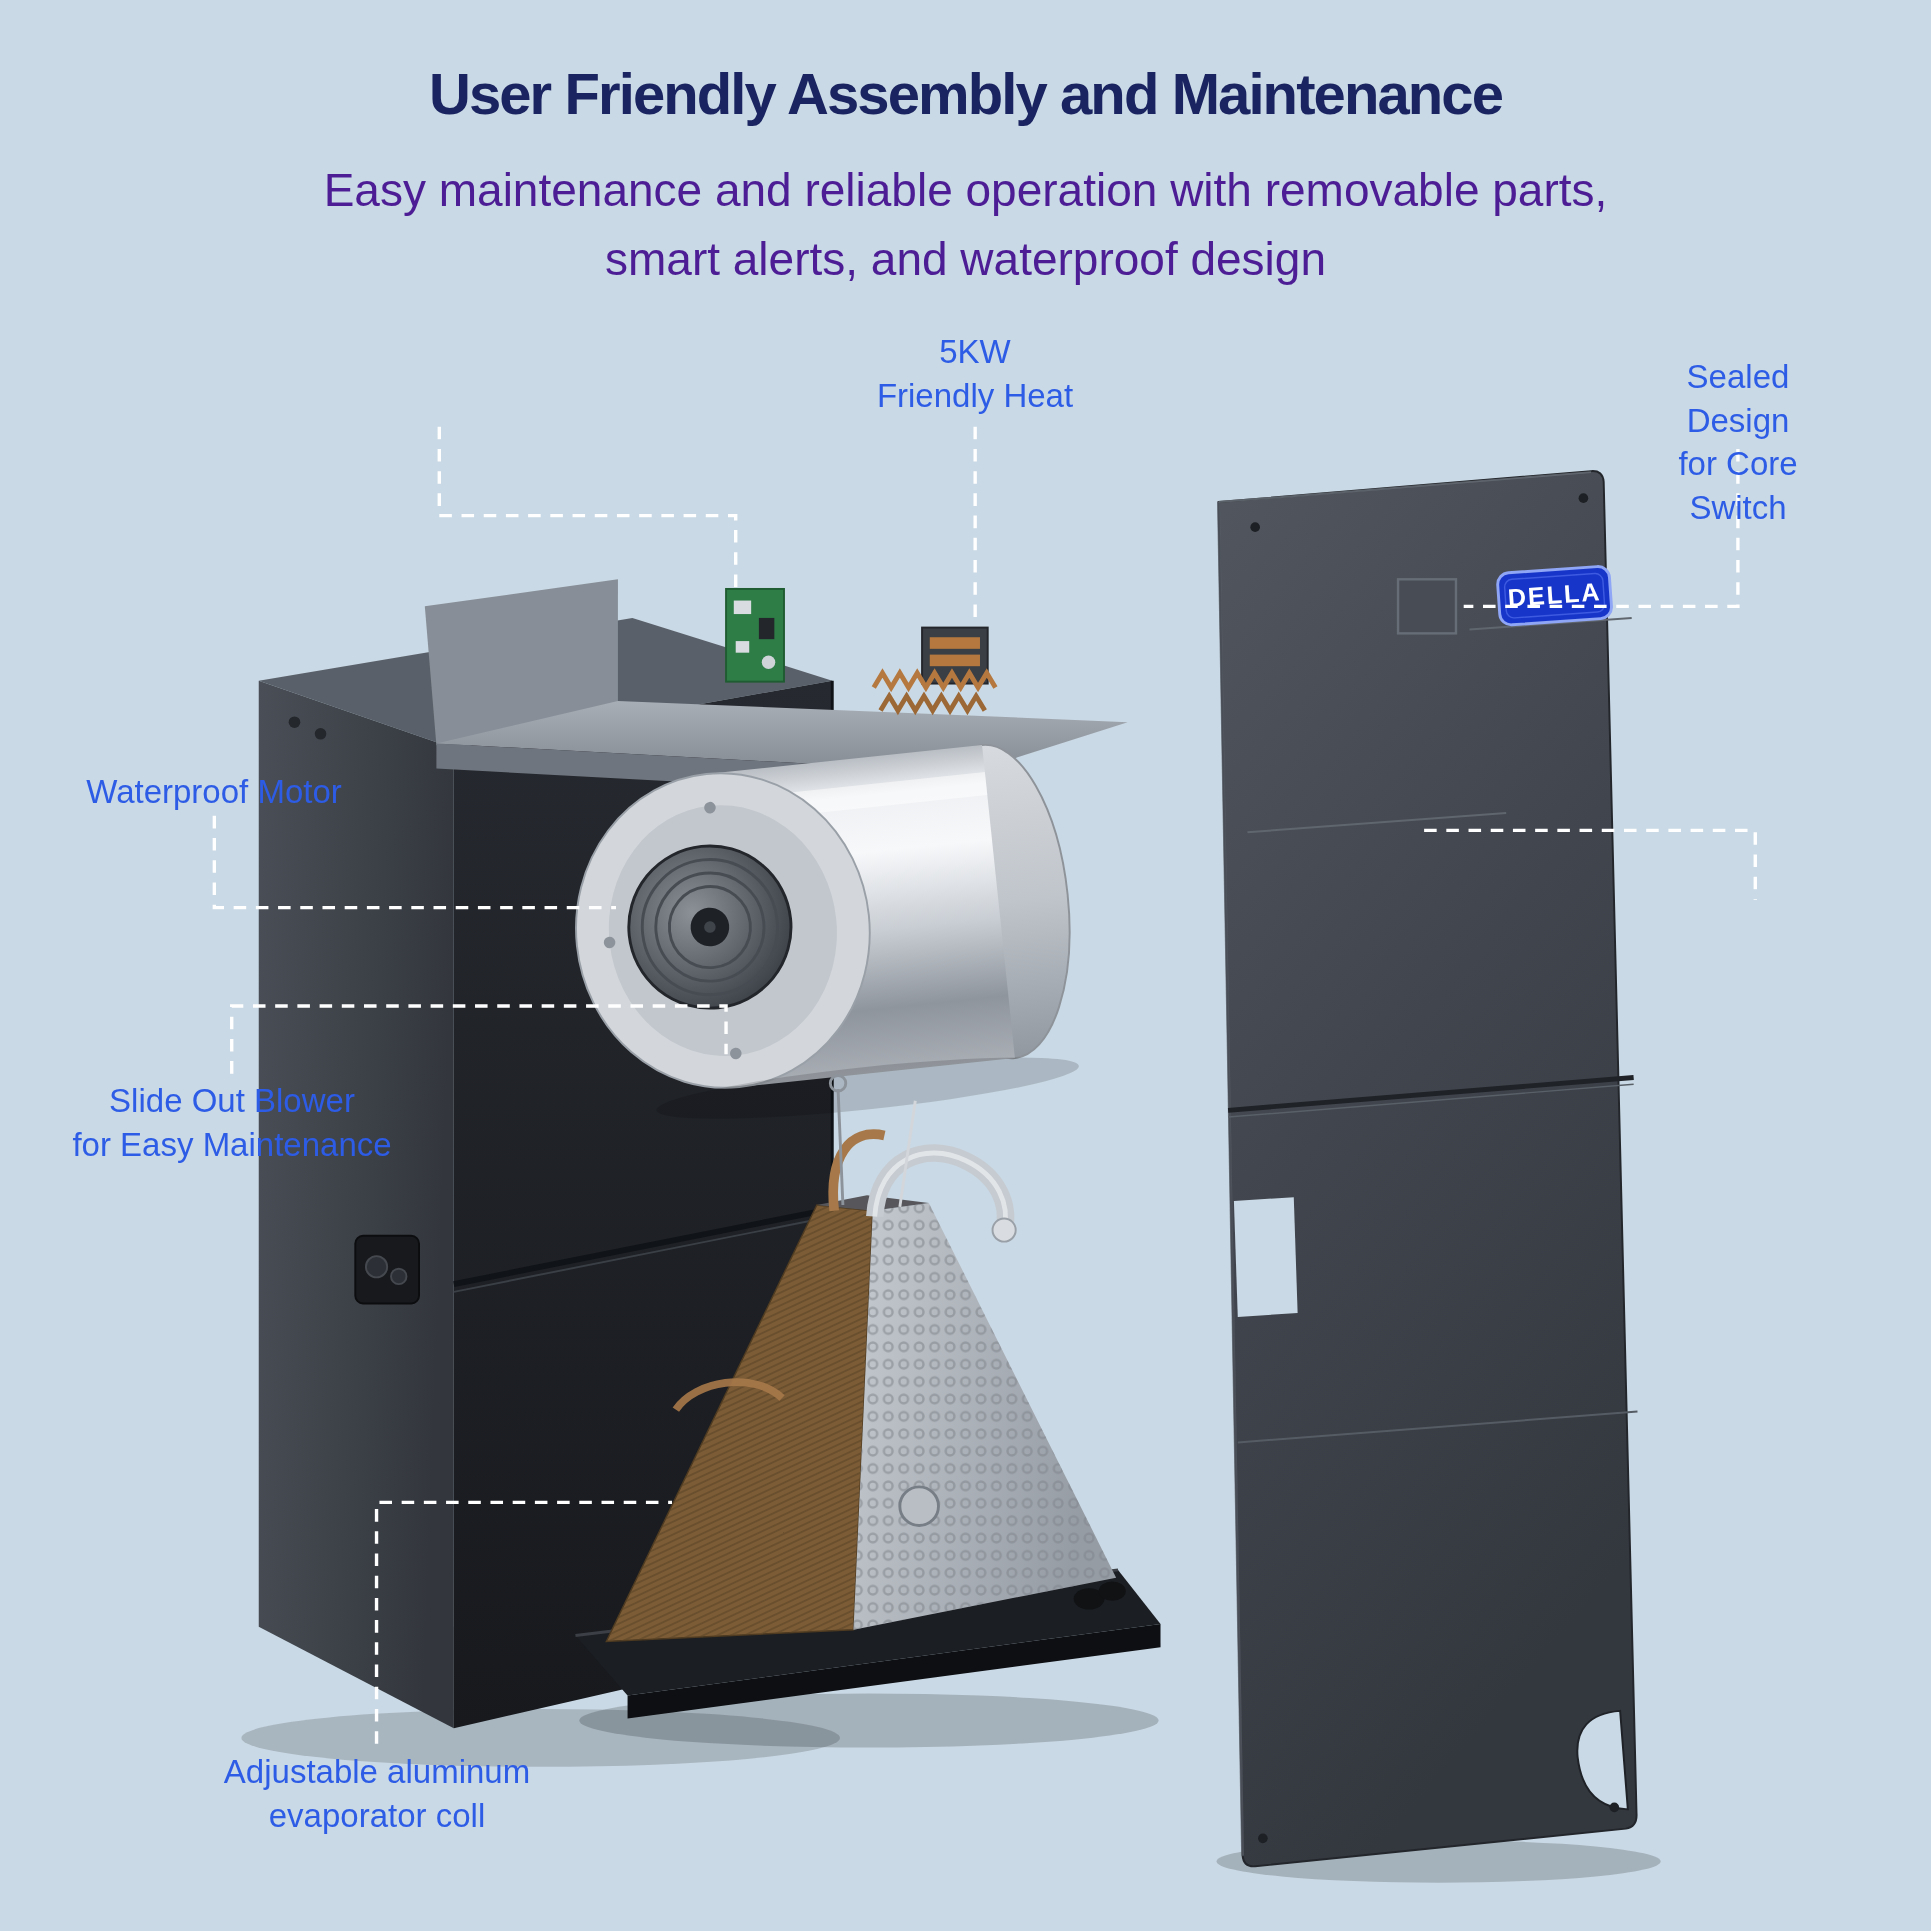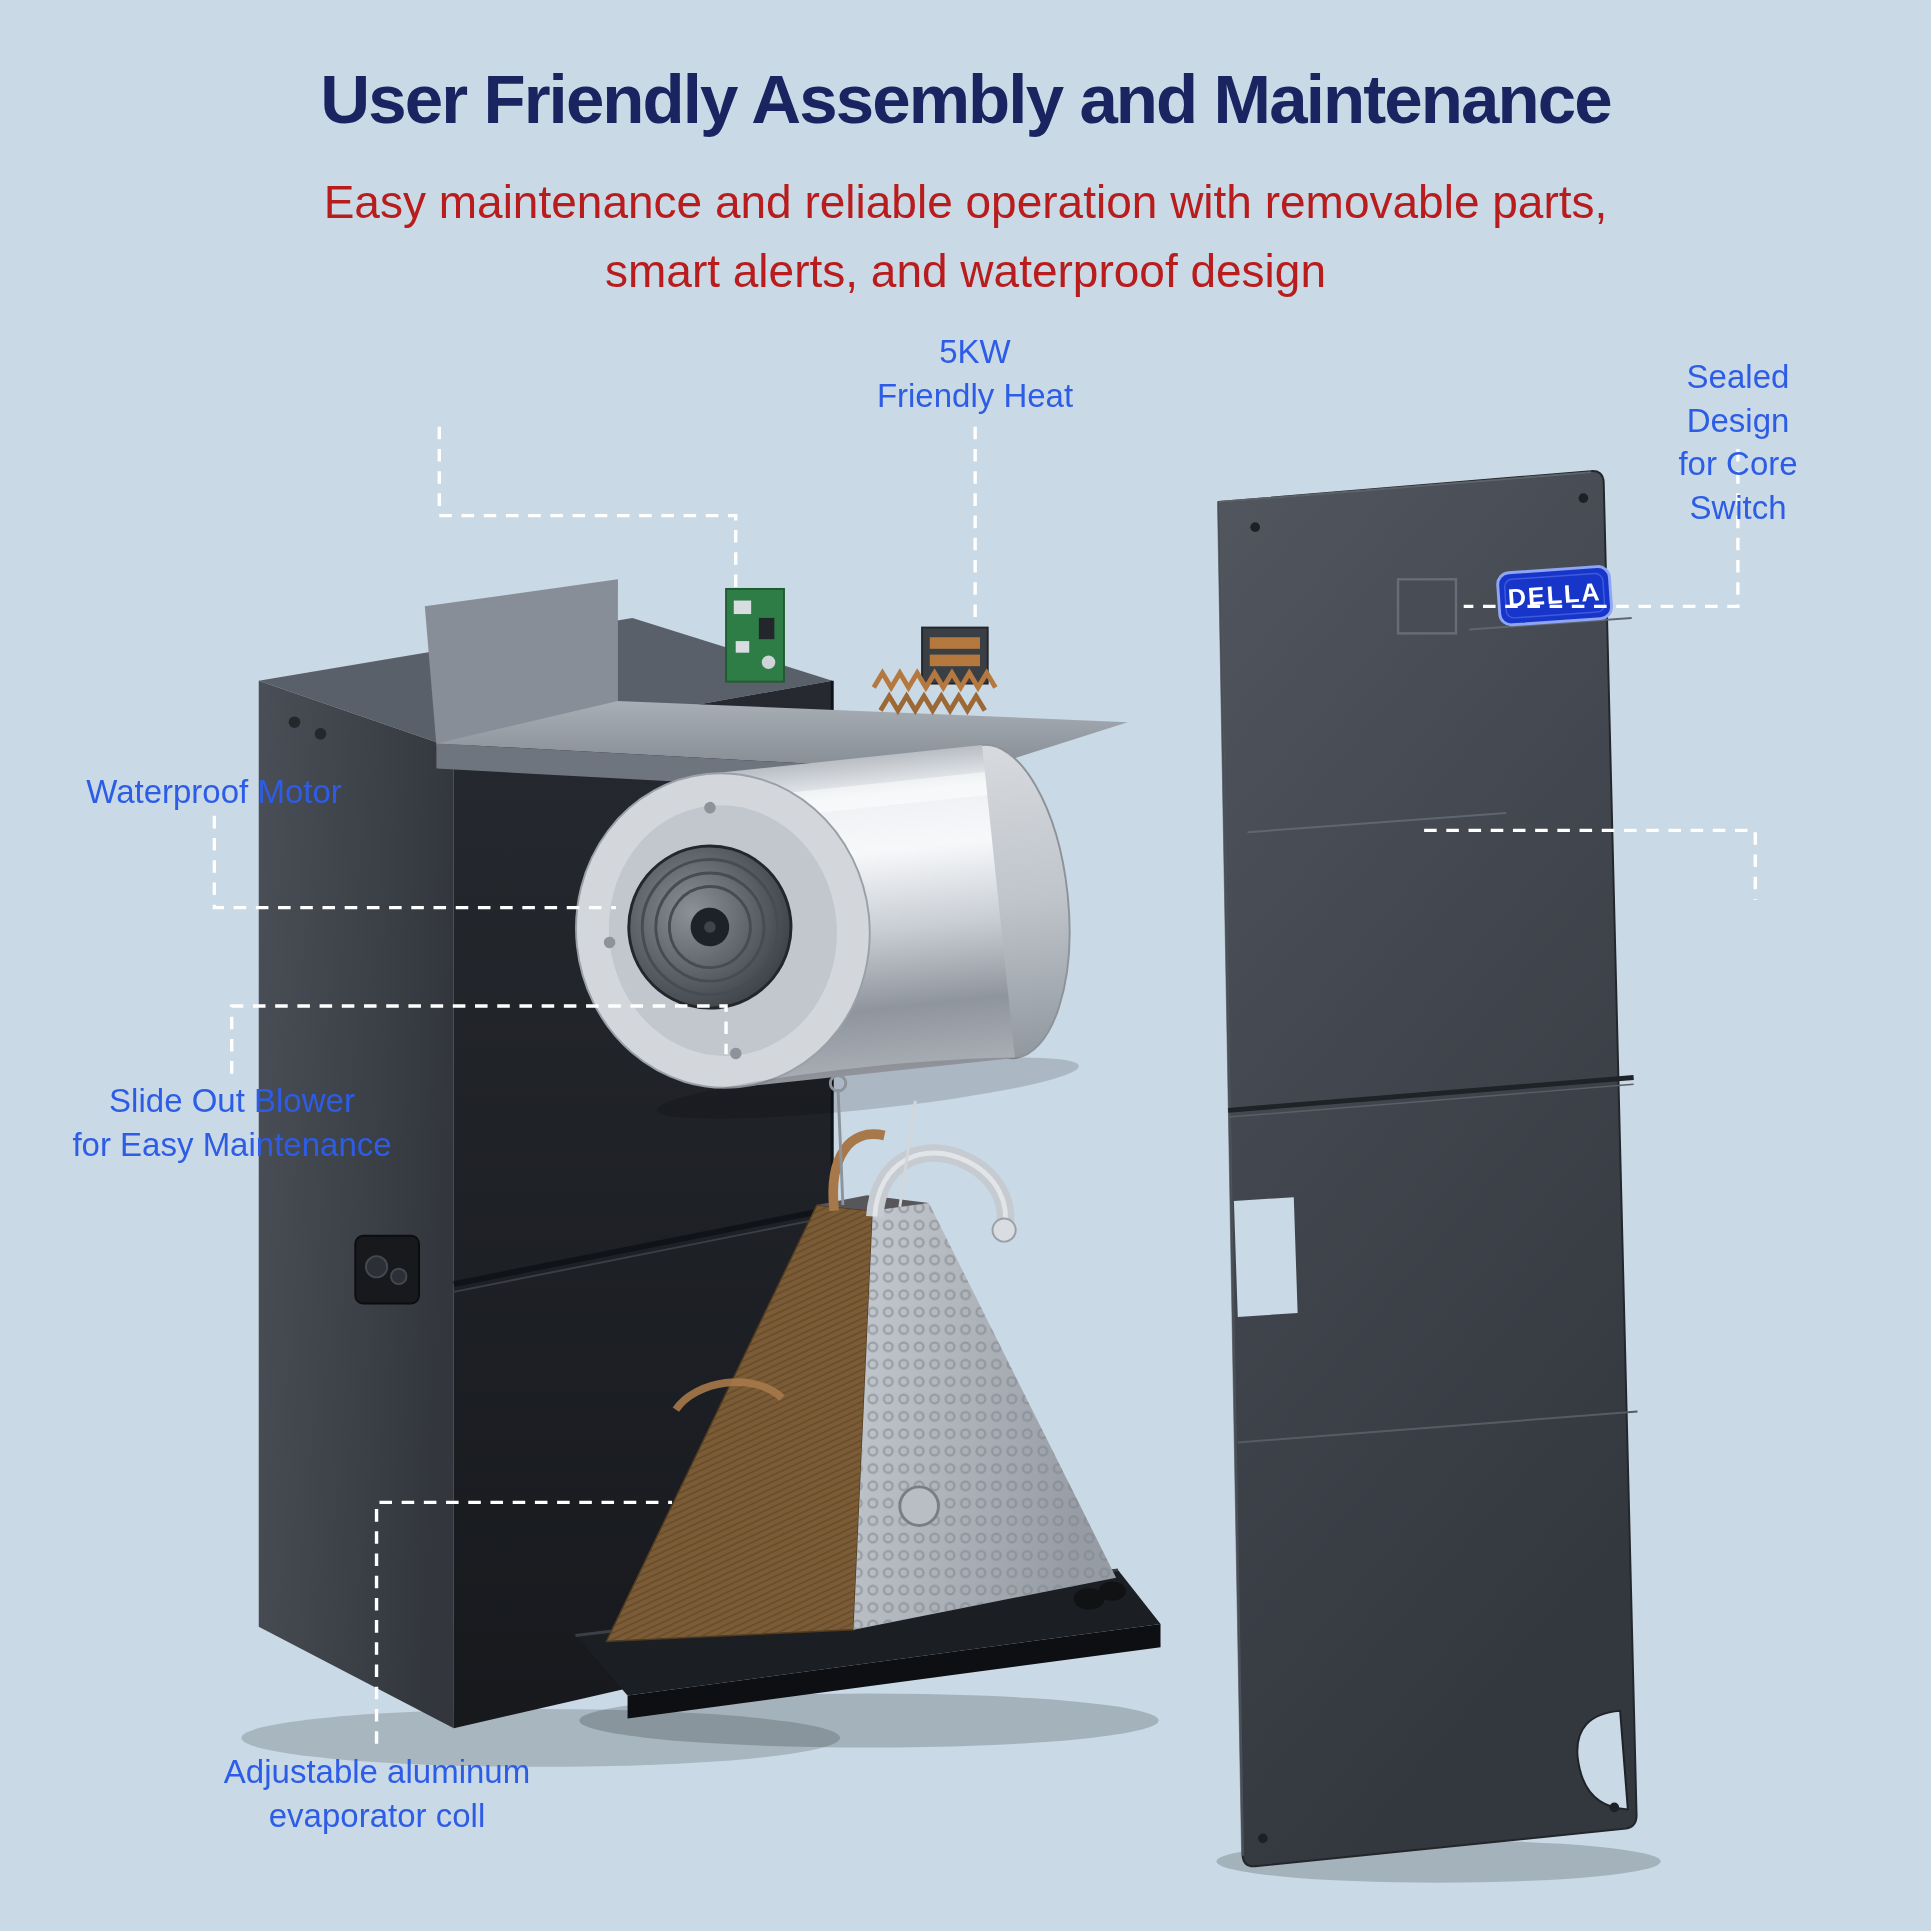--- a/index.html
+++ b/index.html
@@ -2,24 +2,24 @@
 <html><head>
 <meta charset="utf-8">
 <style>
   html,body{margin:0;padding:0;background:#c9d9e5;}
   .canvas{
     position:relative;width:1931px;height:1931px;overflow:hidden;
     background:#c9d9e5;font-family:"Liberation Sans",sans-serif;
   }
   .header{position:absolute;top:60px;left:0;width:1931px;text-align:center;}
   .title{
-    margin:0;font-size:69px;font-weight:700;color:#1a2460;letter-spacing:-1.9px;
+    margin:0;font-size:58px;font-weight:700;color:#1a2460;letter-spacing:-1.9px;
   }
   .subtitle{
-    margin:29px auto 0;font-size:46px;font-weight:400;color:#b91c1c;
+    margin:29px auto 0;font-size:46px;font-weight:400;color:#4c1d95;
     line-height:1.5;white-space:pre-line;
   }
   .callout{
     position:absolute;transform:translateX(-50%);color:#2d5ce6;
     font-size:33px;font-weight:500;line-height:1.32;text-align:center;
     white-space:pre-line;
   }
   .c-smart{left:439px;top:330px;}
   .c-aux{left:975px;top:330px;}
   .c-sealed{left:1738px;top:355px;}

